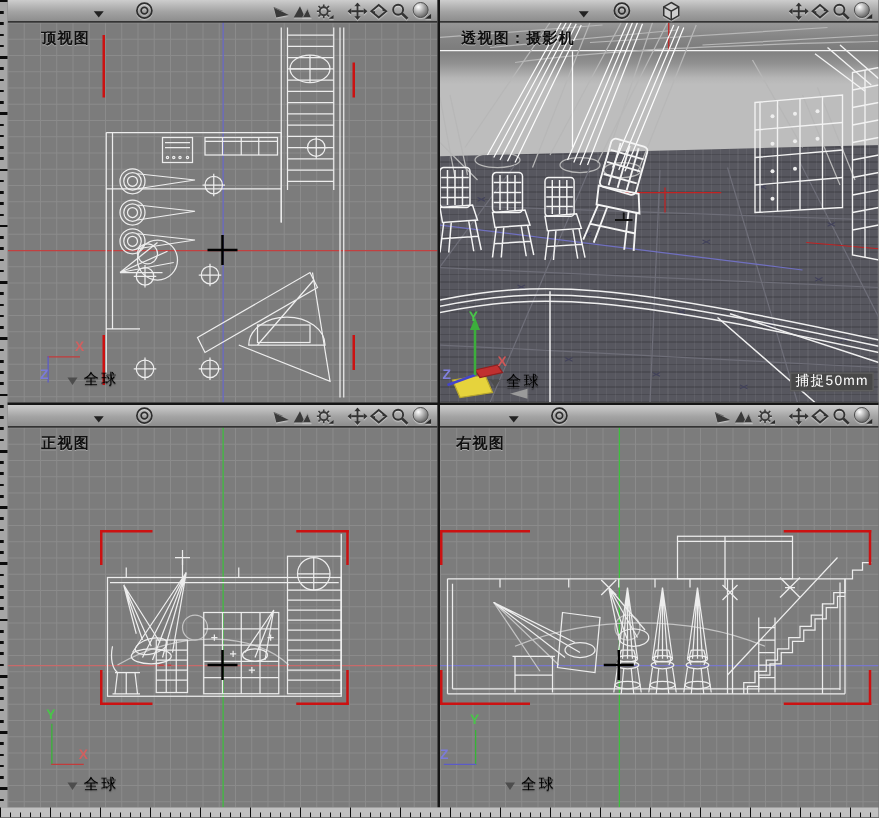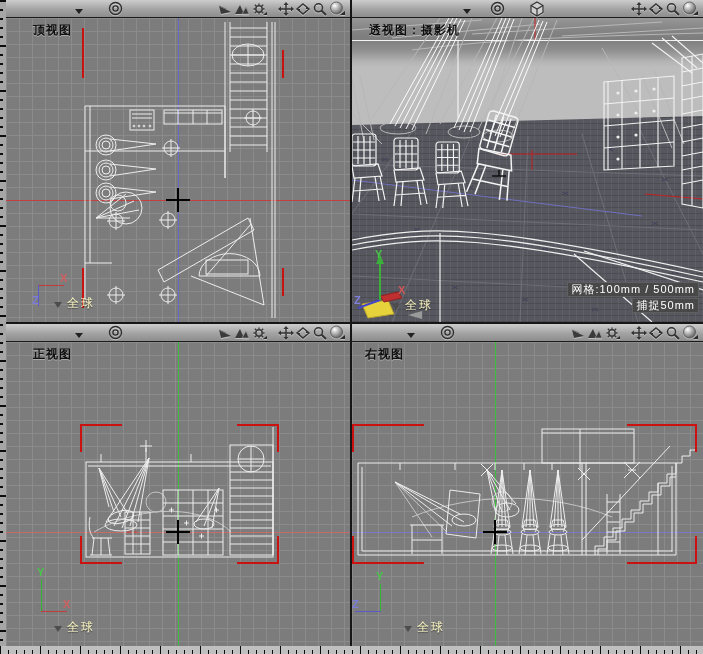--- a/index.html
+++ b/index.html
@@ -41,21 +41,21 @@
   .gridbg{background-color:#7c7c7c;
     background-image:linear-gradient(#8b8b8b 1px,transparent 1px),
                      linear-gradient(90deg,#8b8b8b 1px,transparent 1px);
     background-size:13px 13px;}
   .axline{position:absolute;}
   .crop{position:absolute;background:#cc1111;}
   .cropL{position:absolute;border:0 solid #cc1111;}
   .crosshair-h{position:absolute;height:2px;width:24px;background:#000;}
   .crosshair-v{position:absolute;width:2px;height:24px;background:#000;}
   .axis-label{position:absolute;display:flex;align-items:center;gap:5px;
-    color:#fef9c3;font-size:12px;letter-spacing:2px;text-shadow:0 1px 1px rgba(0,0,0,.5);}
+    color:#000000;font-size:12px;letter-spacing:2px;text-shadow:0 1px 1px rgba(0,0,0,.5);}
   .axis-label .tri{width:0;height:0;border-left:4px solid transparent;border-right:4px solid transparent;
     border-top:6px solid #4d4d4d;margin-top:3px;}
   .gz{position:absolute;font-size:11px;font-weight:bold;}
   .gz-line{position:absolute;}
   .infobox{position:absolute;right:4px;background:#484848;border:1px solid #5f5f5f;color:#fff;
     font-size:11px;line-height:13px;padding:0 3px;letter-spacing:1px;white-space:nowrap;}
   .sky{position:absolute;left:0;top:0;right:0;height:130px;
     background:linear-gradient(#979797 0%,#858585 9%,#7d7d7d 16%,#909090 25%,#b5b5b5 34%,#bdbdbd 38%,#bdbdbd 100%);}
   .floor{position:absolute;left:0;top:0;right:0;bottom:0;background:#57575f;
     background-image:
@@ -296,21 +296,20 @@
 
         <path d="M140,158 H154 M147,152 V158" stroke="#111" fill="none" stroke-width="1.5"></path>
 
         <polygon points="10,286 36,282 42,296 16,300" fill="#e6d33c" stroke="#b8a62e"></polygon>
         <polygon points="28,278 46,274 50,280 32,284" fill="#c03030" stroke="#902020"></polygon>
         <line x1="28" y1="282" x2="6" y2="290" stroke="#4444cc" stroke-width="2"></line>
         <line x1="28" y1="282" x2="28" y2="246" stroke="#3cae3c" stroke-width="2"></line>
         <polygon points="24,246 32,246 28,236" fill="#3cae3c"></polygon>
         <polygon points="56,297 70,293 70,301" fill="#9a9a9a"></polygon>
       </svg>
-      <div class="infobox" style="bottom:25px">网格:100mm / 500mm</div>
       <div class="infobox" style="bottom:9px">捕捉50mm</div>
     </div>
     <span class="gz" style="left:23px;top:248px;color:#49c549">Y</span>
     <span class="gz" style="left:46px;top:284px;color:#d05858">X</span>
     <span class="gz" style="left:2px;top:294px;color:#8080dd">Z</span>
     <div class="axis-label" style="left:40px;bottom:8px">
       <span class="tri"></span>
       <span>全球</span>
     </div>
     <div class="titlebar">

